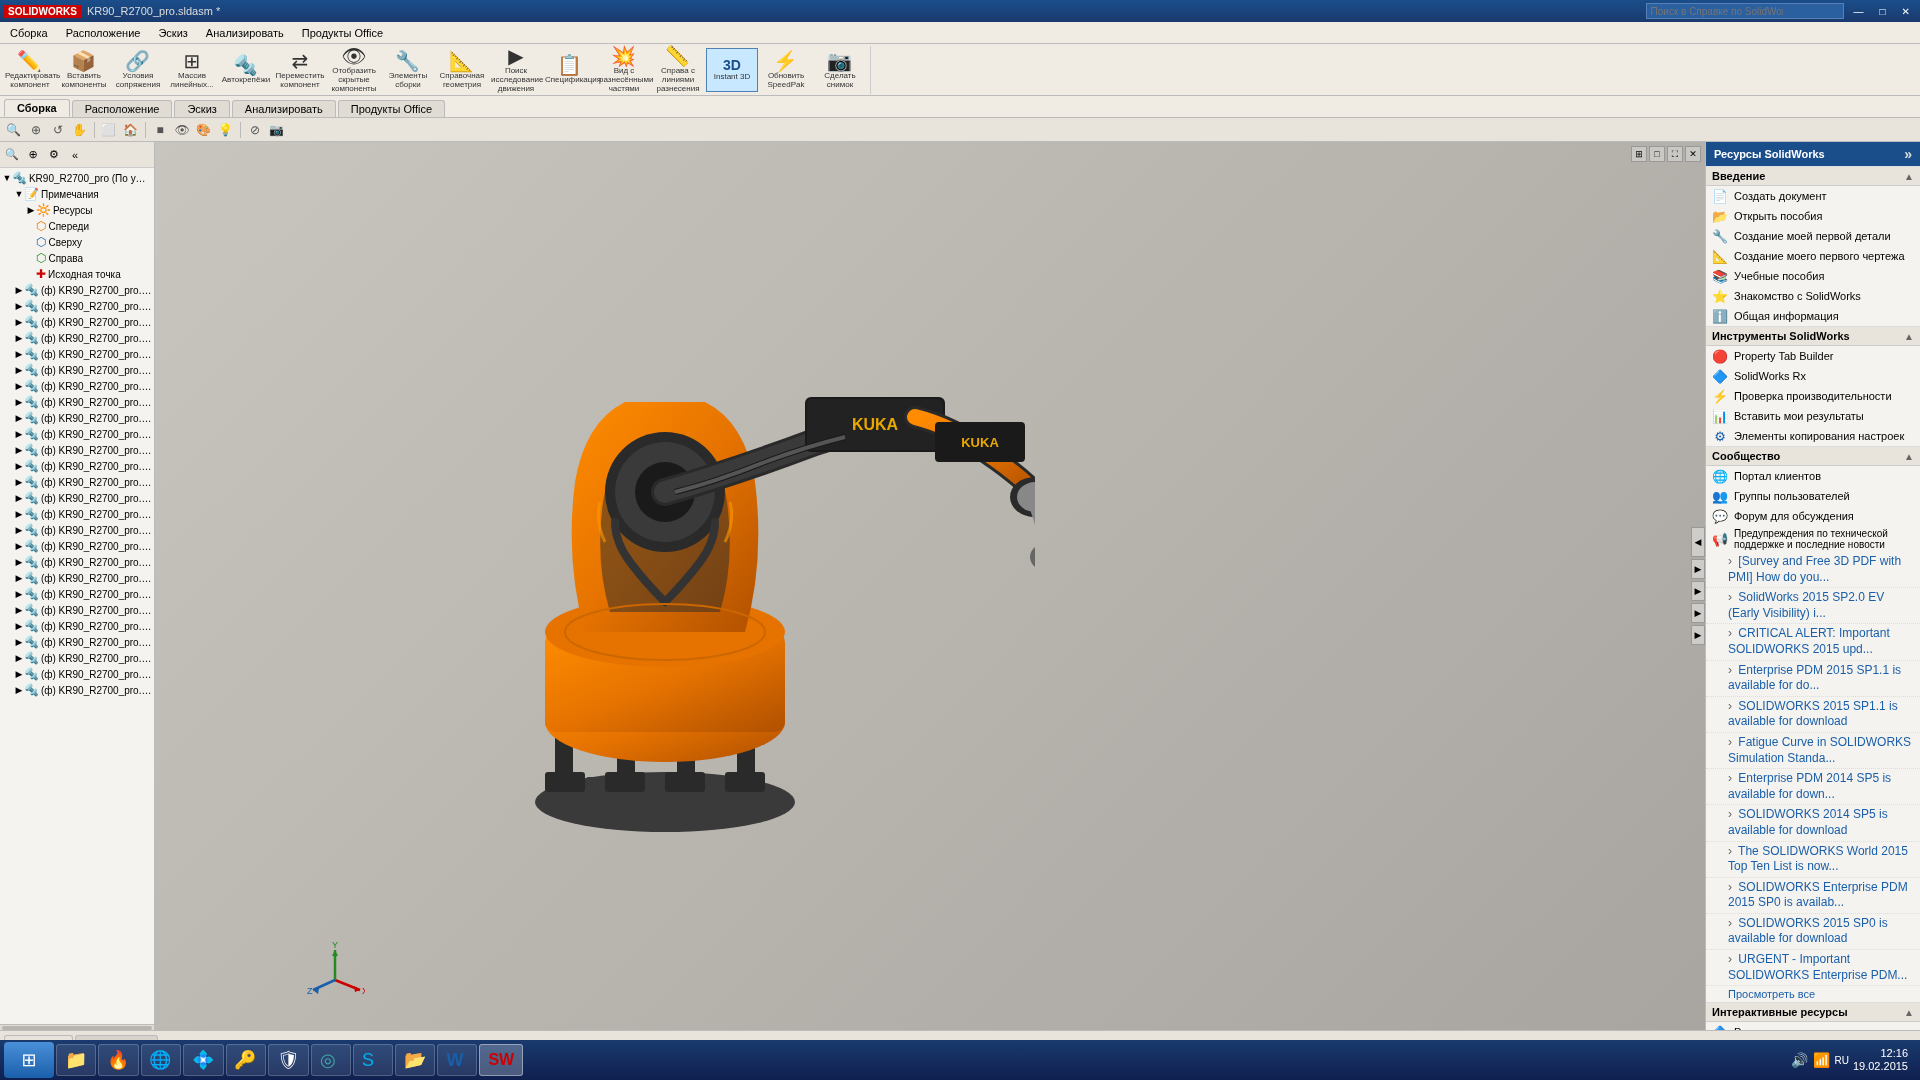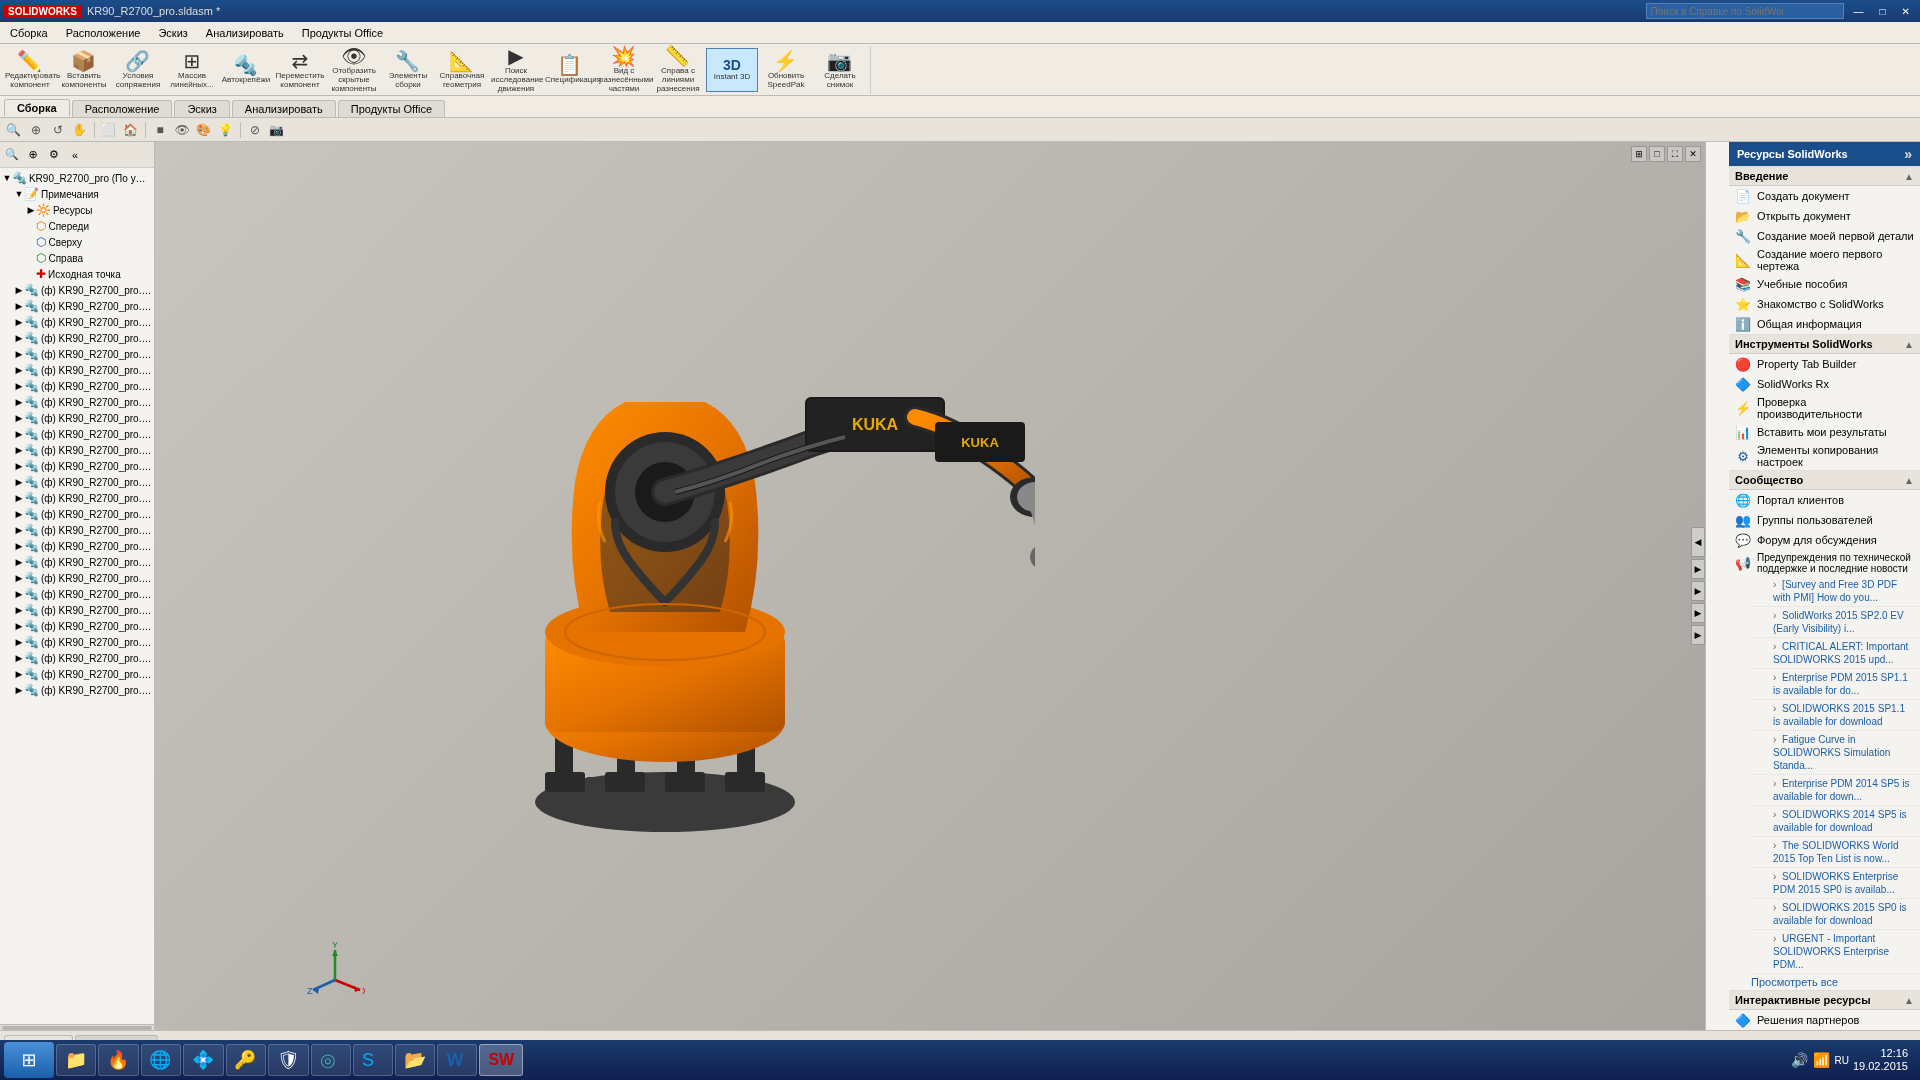--- a/index.html
+++ b/index.html
@@ -51,29 +51,29 @@
 
     
     #viewport { flex: 1; background: linear-gradient(135deg, #c8c4be 0%, #b8b4ae 50%, #a8a4a0 100%); position: relative; overflow: hidden; }
     #viewport-corner-tr { position: absolute; top: 4px; right: 4px; display: flex; gap: 2px; }
     .vp-btn { width: 16px; height: 16px; background: rgba(255,255,255,0.3); border: 1px solid #999; display: flex; align-items: center; justify-content: center; font-size: 9px; cursor: pointer; }
 
     
     #axis-indicator { position: absolute; bottom: 30px; left: 150px; width: 60px; height: 60px; }
 
     
-    #right-panel { width: 215px; background: #f5f3ef; border-left: 1px solid #bbb; display: flex; flex-direction: column; overflow: hidden; padding-left: 23px; }
+    #right-panel { width: 215px; background: #f5f3ef; border-left: 1px solid #bbb; display: flex; flex-direction: column; overflow: hidden; }
     #right-panel-header { background: #1a4e8a; color: white; padding: 4px 8px; font-size: 11px; font-weight: bold; display: flex; justify-content: space-between; align-items: center; }
     #right-panel-content { flex: 1; overflow-y: auto; padding: 0; }
     .rp-section { margin-bottom: 0; }
     .rp-section-header { background: #e8e4dc; padding: 3px 6px; font-size: 11px; font-weight: bold; border-bottom: 1px solid #ccc; border-top: 1px solid #ddd; display: flex; justify-content: space-between; align-items: center; cursor: pointer; }
     .rp-item { display: flex; align-items: center; padding: 2px 6px; cursor: pointer; font-size: 11px; gap: 6px; }
     .rp-item-icon { width: 16px; height: 16px; flex-shrink: 0; display: flex; align-items: center; justify-content: center; font-size: 13px; }
     .rp-item-label { font-size: 11px; }
-    .news-item { padding: 2px 8px 2px 22px; font-size: 10px; color: #1a5faa; cursor: pointer; border-bottom: 1px dotted #ddd; line-height: 1.3; margin-left: 22px; }
+    .news-item { padding: 2px 8px 2px 22px; font-size: 12px; color: #1a5faa; cursor: pointer; border-bottom: 1px dotted #ddd; line-height: 1.3; }
     .news-item-arrow { color: #666; margin-right: 3px; }
 
     
     #bottom-tabs { height: 22px; background: #e8e4dc; border-top: 1px solid #bbb; display: flex; align-items: flex-end; padding-left: 4px; }
     .bottom-tab { padding: 2px 12px; border: 1px solid #bbb; border-bottom: none; cursor: pointer; font-size: 11px; background: #d8d4cc; margin-right: 2px; border-radius: 3px 3px 0 0; }
     .bottom-tab.active { background: #e8e4dc; font-weight: bold; }
 
     
     #statusbar { height: 28px; background: #e8e4dc; border-top: 1px solid #bbb; display: flex; align-items: center; justify-content: space-between; padding: 0 8px; }
     #statusbar-left { display: flex; align-items: center; gap: 4px; font-size: 11px; }
@@ -556,21 +556,21 @@
         <div class="rp-section-header">
           <span>Введение</span>
           <span class="rp-collapse-btn">▲</span>
         </div>
         <div class="rp-item">
           <div class="rp-item-icon" style="color:#1a5faa">📄</div>
           <span class="rp-item-label">Создать документ</span>
         </div>
         <div class="rp-item">
           <div class="rp-item-icon" style="color:#1a5faa">📂</div>
-          <span class="rp-item-label">Открыть документ</span>
+          <span class="rp-item-label">Открыть пособия</span>
         </div>
         <div class="rp-item">
           <div class="rp-item-icon" style="color:#1a5faa">🔧</div>
           <span class="rp-item-label">Создание моей первой детали</span>
         </div>
         <div class="rp-item">
           <div class="rp-item-icon" style="color:#1a5faa">📐</div>
           <span class="rp-item-label">Создание моего первого чертежа</span>
         </div>
         <div class="rp-item">

